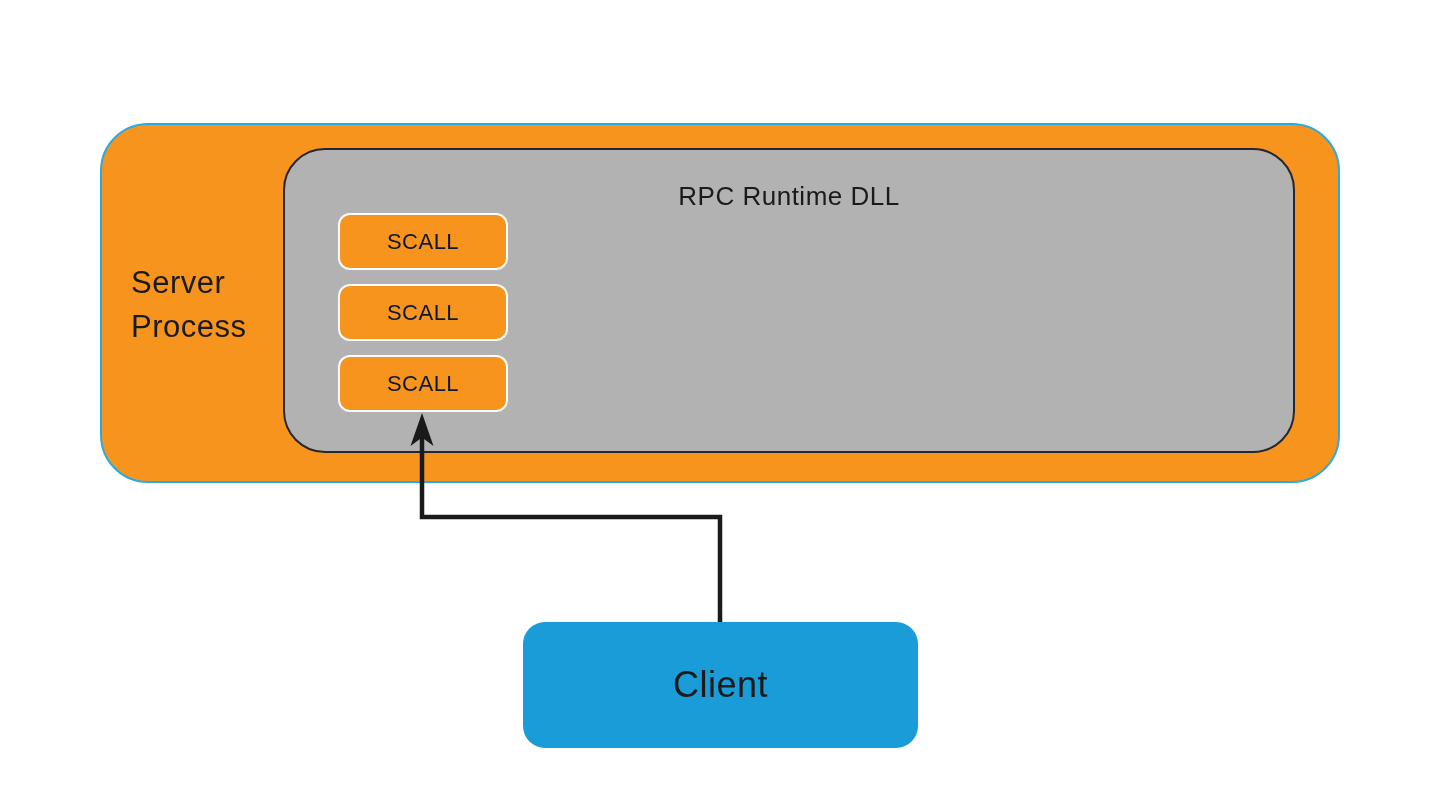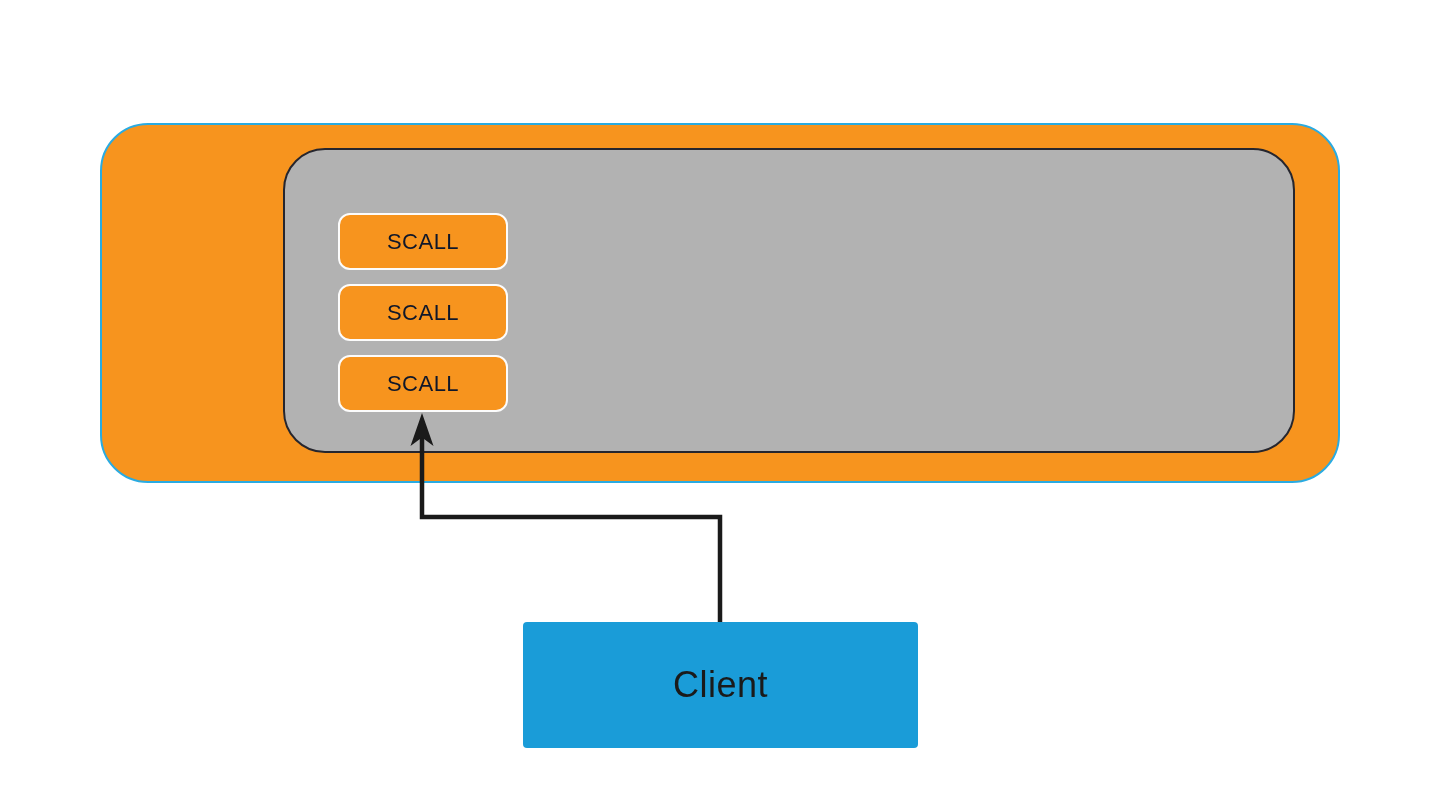--- a/index.html
+++ b/index.html
@@ -76,21 +76,21 @@
   .scall-1 { top: 213px; }
   .scall-2 { top: 284px; }
   .scall-3 { top: 355px; }
   .client-box {
     position: absolute;
     left: 523px;
     top: 622px;
     width: 395px;
     height: 126px;
     background: #1A9CD8;
-    border-radius: 4px;
+    border-radius: 22px;
     display: flex;
     align-items: center;
     justify-content: center;
     font-size: 36px;
     color: #1A1A1A;
     letter-spacing: 0.5px;
   }
   .arrow-svg {
     position: absolute;
     left: 0;
@@ -99,22 +99,25 @@
     height: 810px;
     pointer-events: none;
   }
 </style>
 </head>
 <body>
 
 <div class="canvas">
 
   <div class="server-process-box"></div>
+  <div class="server-process-label">Server
+Process</div>
 
   <div class="rpc-box"></div>
+  <div class="rpc-label">RPC Runtime DLL</div>
 
   <div class="scall-box scall-1">SCALL</div>
   <div class="scall-box scall-2">SCALL</div>
   <div class="scall-box scall-3">SCALL</div>
 
   <svg class="arrow-svg" viewBox="0 0 1440 810" xmlns="http://www.w3.org/2000/svg">
     <path d="M 720 623 L 720 517 L 422 517 L 422 436" fill="none" stroke="#1A1A1A" stroke-width="4.5" stroke-linejoin="miter"></path>
     <polygon points="422,413 410.5,446 422,437.5 433.5,446" fill="#1A1A1A"></polygon>
   </svg>
 

